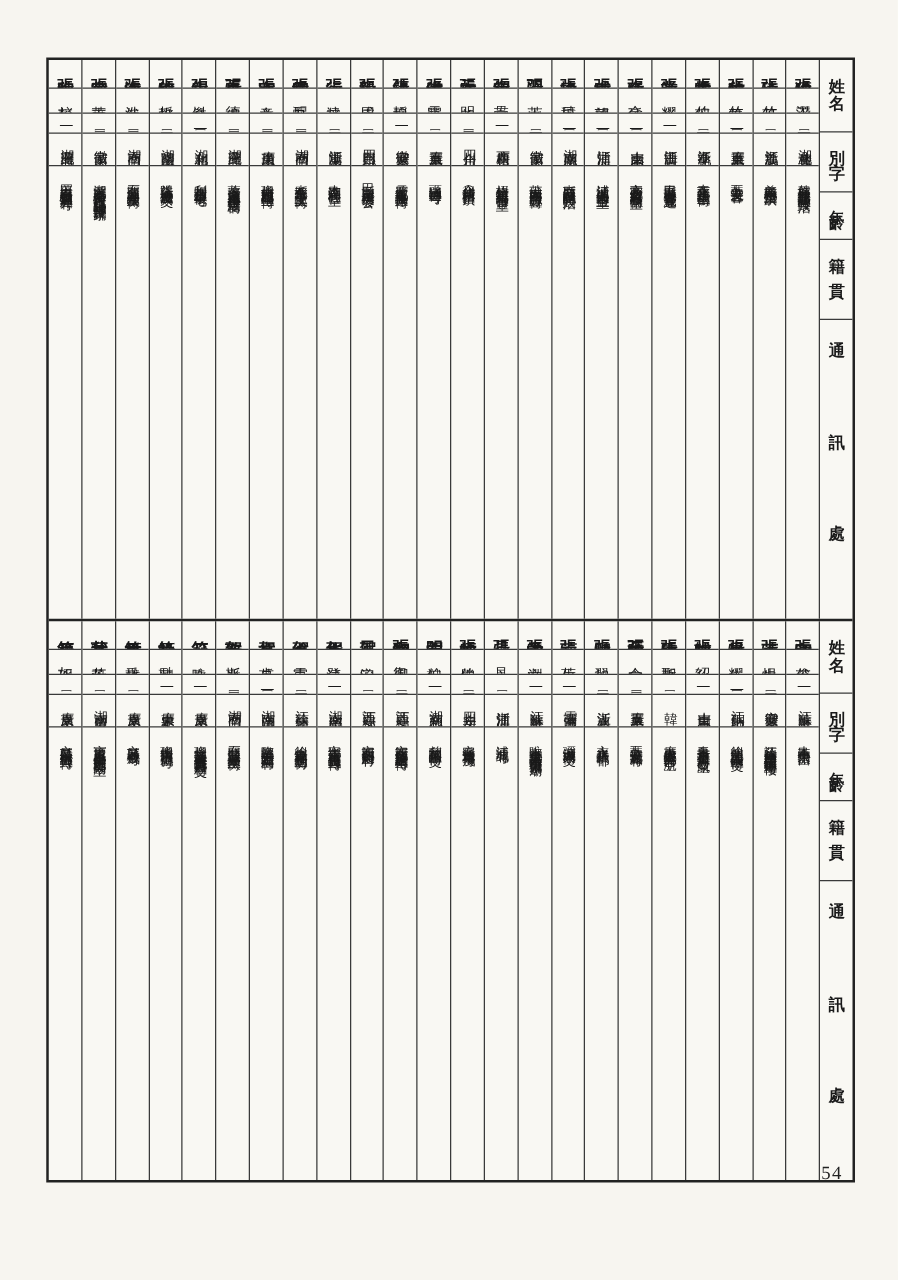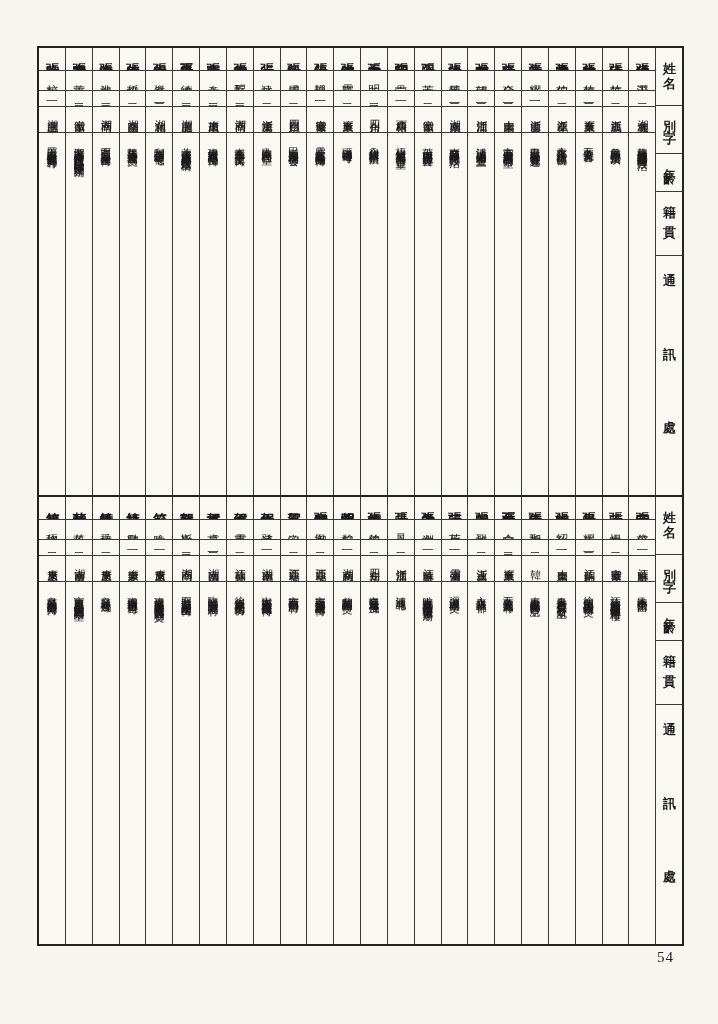--- a/index.html
+++ b/index.html
@@ -59,21 +59,21 @@
   .cell.address > span{font-size:10.5px;height:100%;}
   
   .header-col .cell > span{font-weight:700;font-size:13px;}
   .header-col .cell.name > span{letter-spacing:14px;}
   .header-col .cell.alias > span{letter-spacing:10px;}
   .header-col .cell.age > span{letter-spacing:5px;font-size:12px;}
   .header-col .cell.origin > span{letter-spacing:20px;}
   .header-col .cell.address > span{letter-spacing:74px;height:auto;}
   .page-number{
     position:absolute;
-    right:44px;bottom:58px;
+    right:44px;bottom:76px;
     font-size:15px;
     letter-spacing:1px;
     color:#222;
   }
 </style>
 </head>
 <body>
 
 <div class="page">
   <div class="registry">

